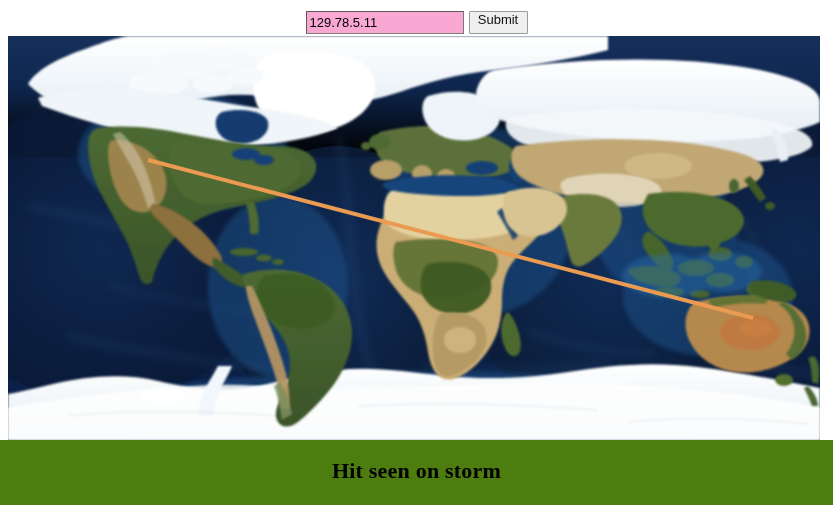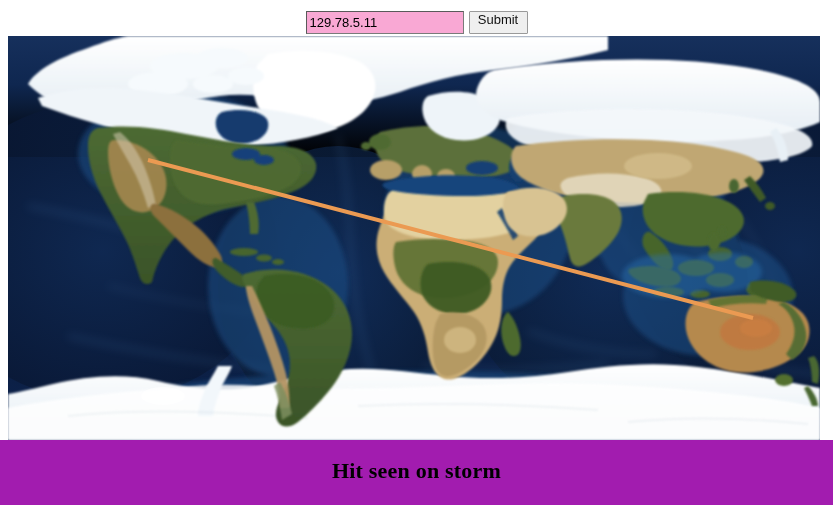--- a/index.html
+++ b/index.html
@@ -74,21 +74,21 @@
   
   #caption {
     position: absolute;
     left: 0;
     top: 440px;
     width: 833px;
     height: 65px;
     display: flex;
     align-items: center;
     justify-content: center;
-    background: #a21caf;
+    background: #4d7c0f;
   }
   #caption-text {
     font-family: "Liberation Serif", "DejaVu Serif", serif;
     font-size: 22px;
     font-weight: bold;
     color: #000000;
     letter-spacing: 0.2px;
     margin-top: -3px;
   }
 </style>

